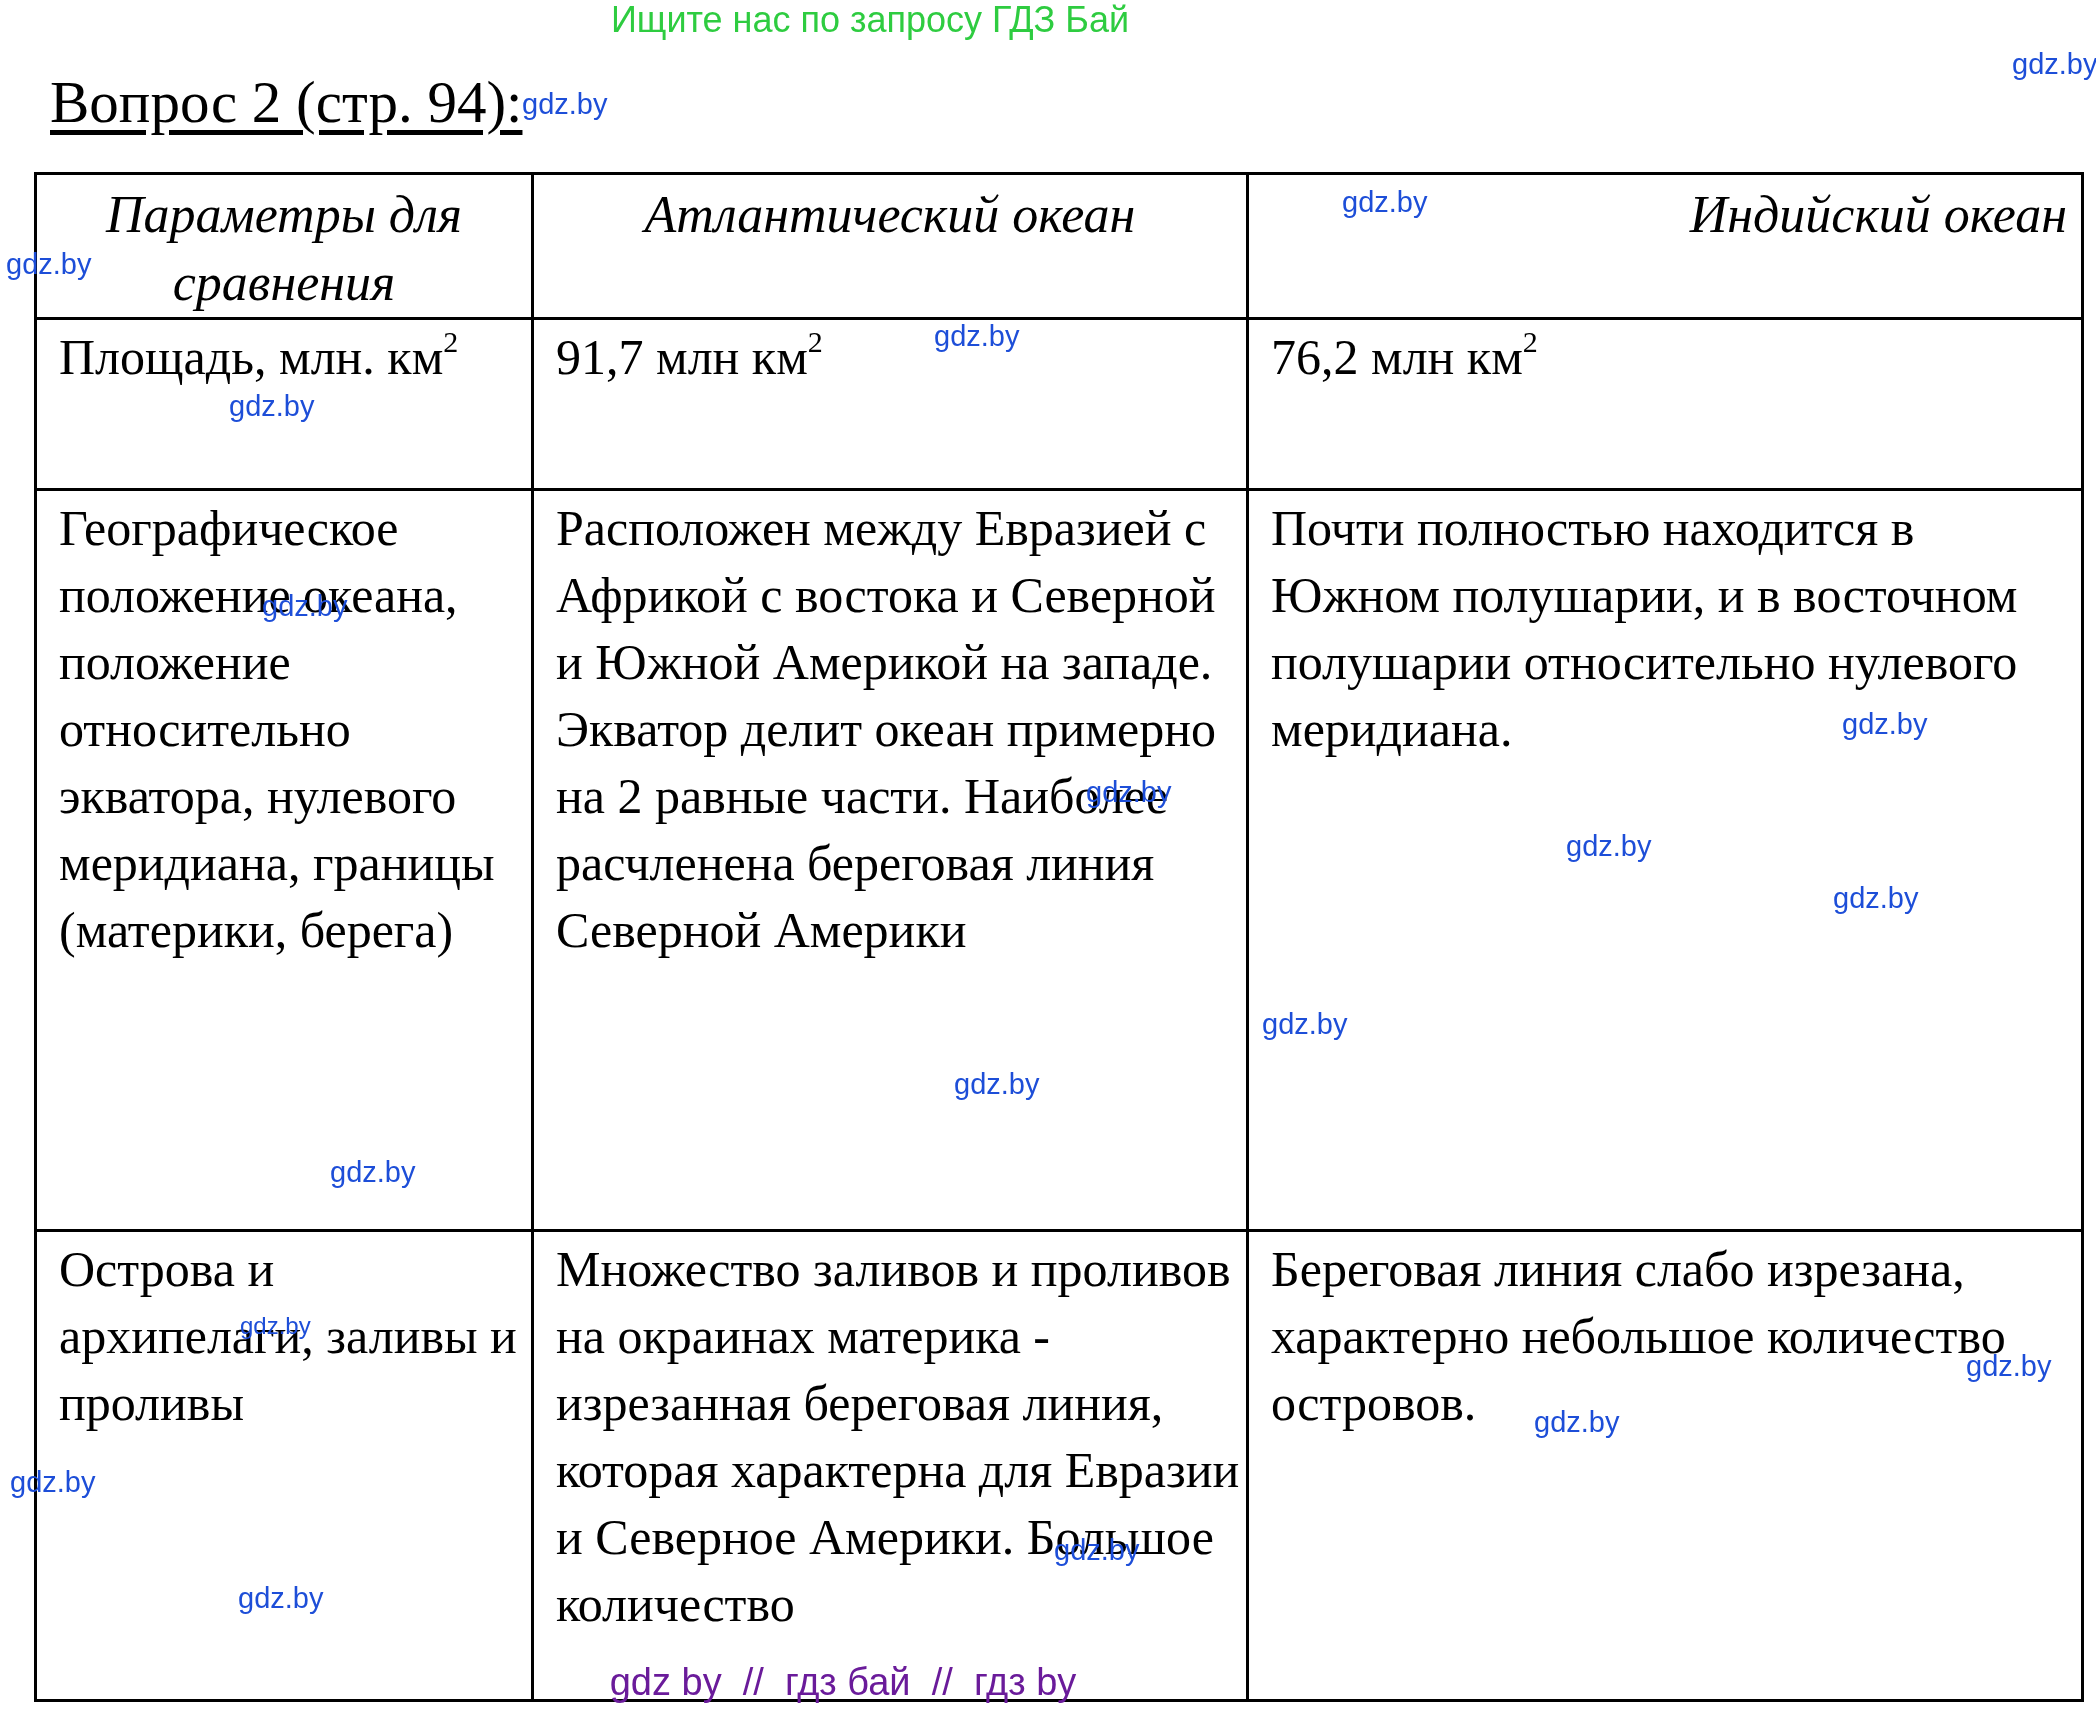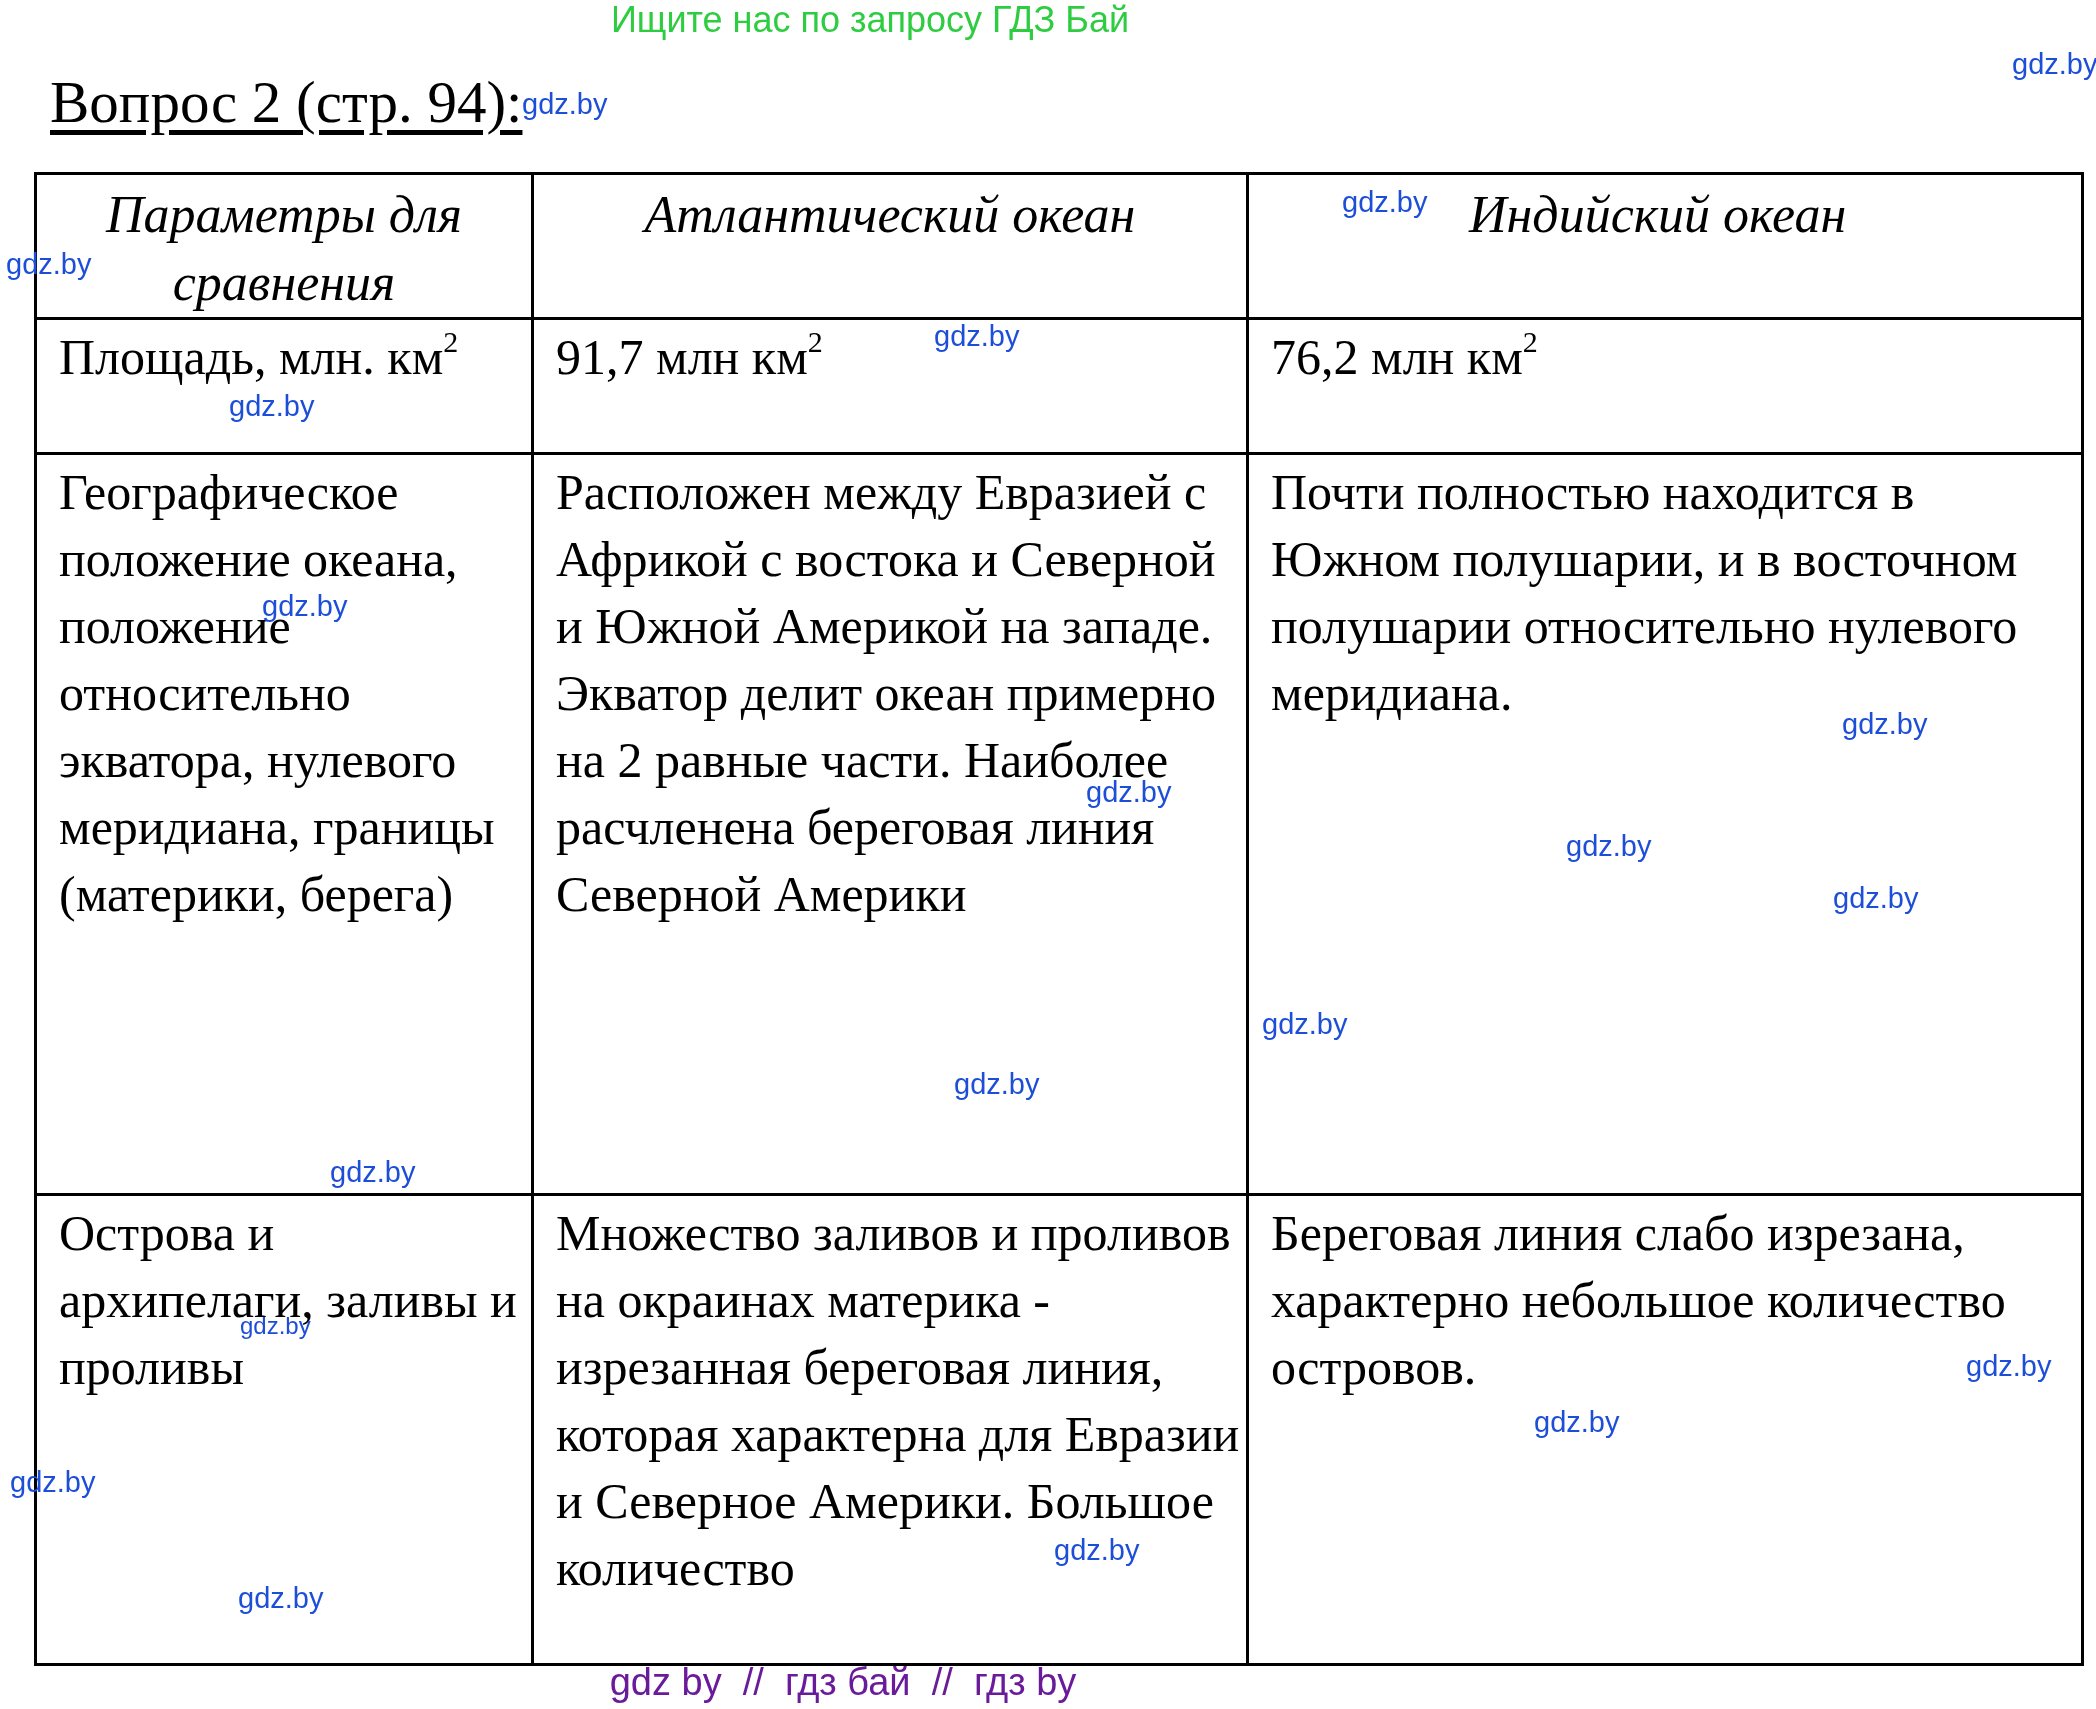--- a/index.html
+++ b/index.html
@@ -4,21 +4,21 @@
 <style>
   html, body { margin: 0; padding: 0; background: #ffffff; }
   body { width: 2096px; height: 1709px; position: relative; overflow: hidden; font-family: "Liberation Serif", serif; color: #000; }
   .top-promo { position: absolute; top: 0; left: 0; width: 1740px; text-align: center; font-family: "Liberation Sans", sans-serif; font-size: 36px; color: #2ecc40; line-height: 40px; }
   .title { position: absolute; left: 34px; top: 70px; font-family: "Liberation Serif", serif; font-weight: normal; font-size: 59px; text-decoration: underline; text-decoration-thickness: 5px; text-underline-offset: 8px; line-height: 64px; margin-left: 16px; }
   .wm { position: absolute; font-family: "Liberation Sans", sans-serif; font-size: 29px; color: #1d4ed8; line-height: 32px; white-space: nowrap; }
   table.cmp { position: absolute; left: 34px; top: 172px; width: 2047px; border-collapse: collapse; table-layout: fixed; border-radius: 28px; }
   table.cmp td, table.cmp th { border: 3px solid #000; vertical-align: top; padding: 4px 0 0 22px; font-size: 50px; line-height: 67px; font-weight: normal; text-align: left; }
   table.cmp th { font-style: italic; text-align: center; padding: 6px 14px 0 14px; font-size: 52px; line-height: 68px; }
   col.c1 { width: 497px; } col.c2 { width: 715px; } col.c3 { width: 835px; }
-  tr.r-head { height: 137px; } tr.r-area { height: 135px; } tr.r-geo { height: 741px; } tr.r-isl { height: 470px; }
+  tr.r-head { height: 137px; } tr.r-area { height: 171px; } tr.r-geo { height: 741px; } tr.r-isl { height: 470px; }
   sup { font-size: 30px; line-height: 0; vertical-align: 22px; }
   .footer { position: absolute; top: 1660px; left: 0; width: 1686px; text-align: center; font-family: "Liberation Sans", sans-serif; font-size: 38px; color: #6a1b9a; line-height: 44px; }
   .overflow-cell { overflow: hidden; }
 </style>
 </head>
 <body>
 
 <div class="top-promo">Ищите нас по запросу ГДЗ Бай</div>
 
 <div class="title">Вопрос 2 (стр. 94):</div>
@@ -26,21 +26,21 @@
 <table class="cmp">
   <colgroup>
       <col class="c1">
       <col class="c2">
       <col class="c3">
     </colgroup>
   <tbody>
       <tr class="r-head">
     <th>Параметры для сравнения</th>
     <th>Атлантический океан</th>
-    <th style="padding-left:220px;text-align:left;">Индийский океан</th>
+    <th style="padding-left:220px;text-align:right;">Индийский океан</th>
   </tr>
   <tr class="r-area">
     <td><span>Площадь, млн. км</span><sup>2</sup></td>
     <td><span>91,7 млн км</span><sup>2</sup></td>
     <td><span>76,2 млн км</span><sup>2</sup></td>
   </tr>
   <tr class="r-geo">
     <td>Географическое положение океана, положение относительно экватора, нулевого меридиана, границы (материки, берега)</td>
     <td>Расположен между Евразией с Африкой с востока и Северной и Южной Америкой на западе. Экватор делит океан примерно на 2 равные части. Наиболее расчленена береговая линия Северной Америки</td>
     <td>Почти полностью находится в Южном полушарии, и в восточном полушарии относительно нулевого меридиана.</td>

